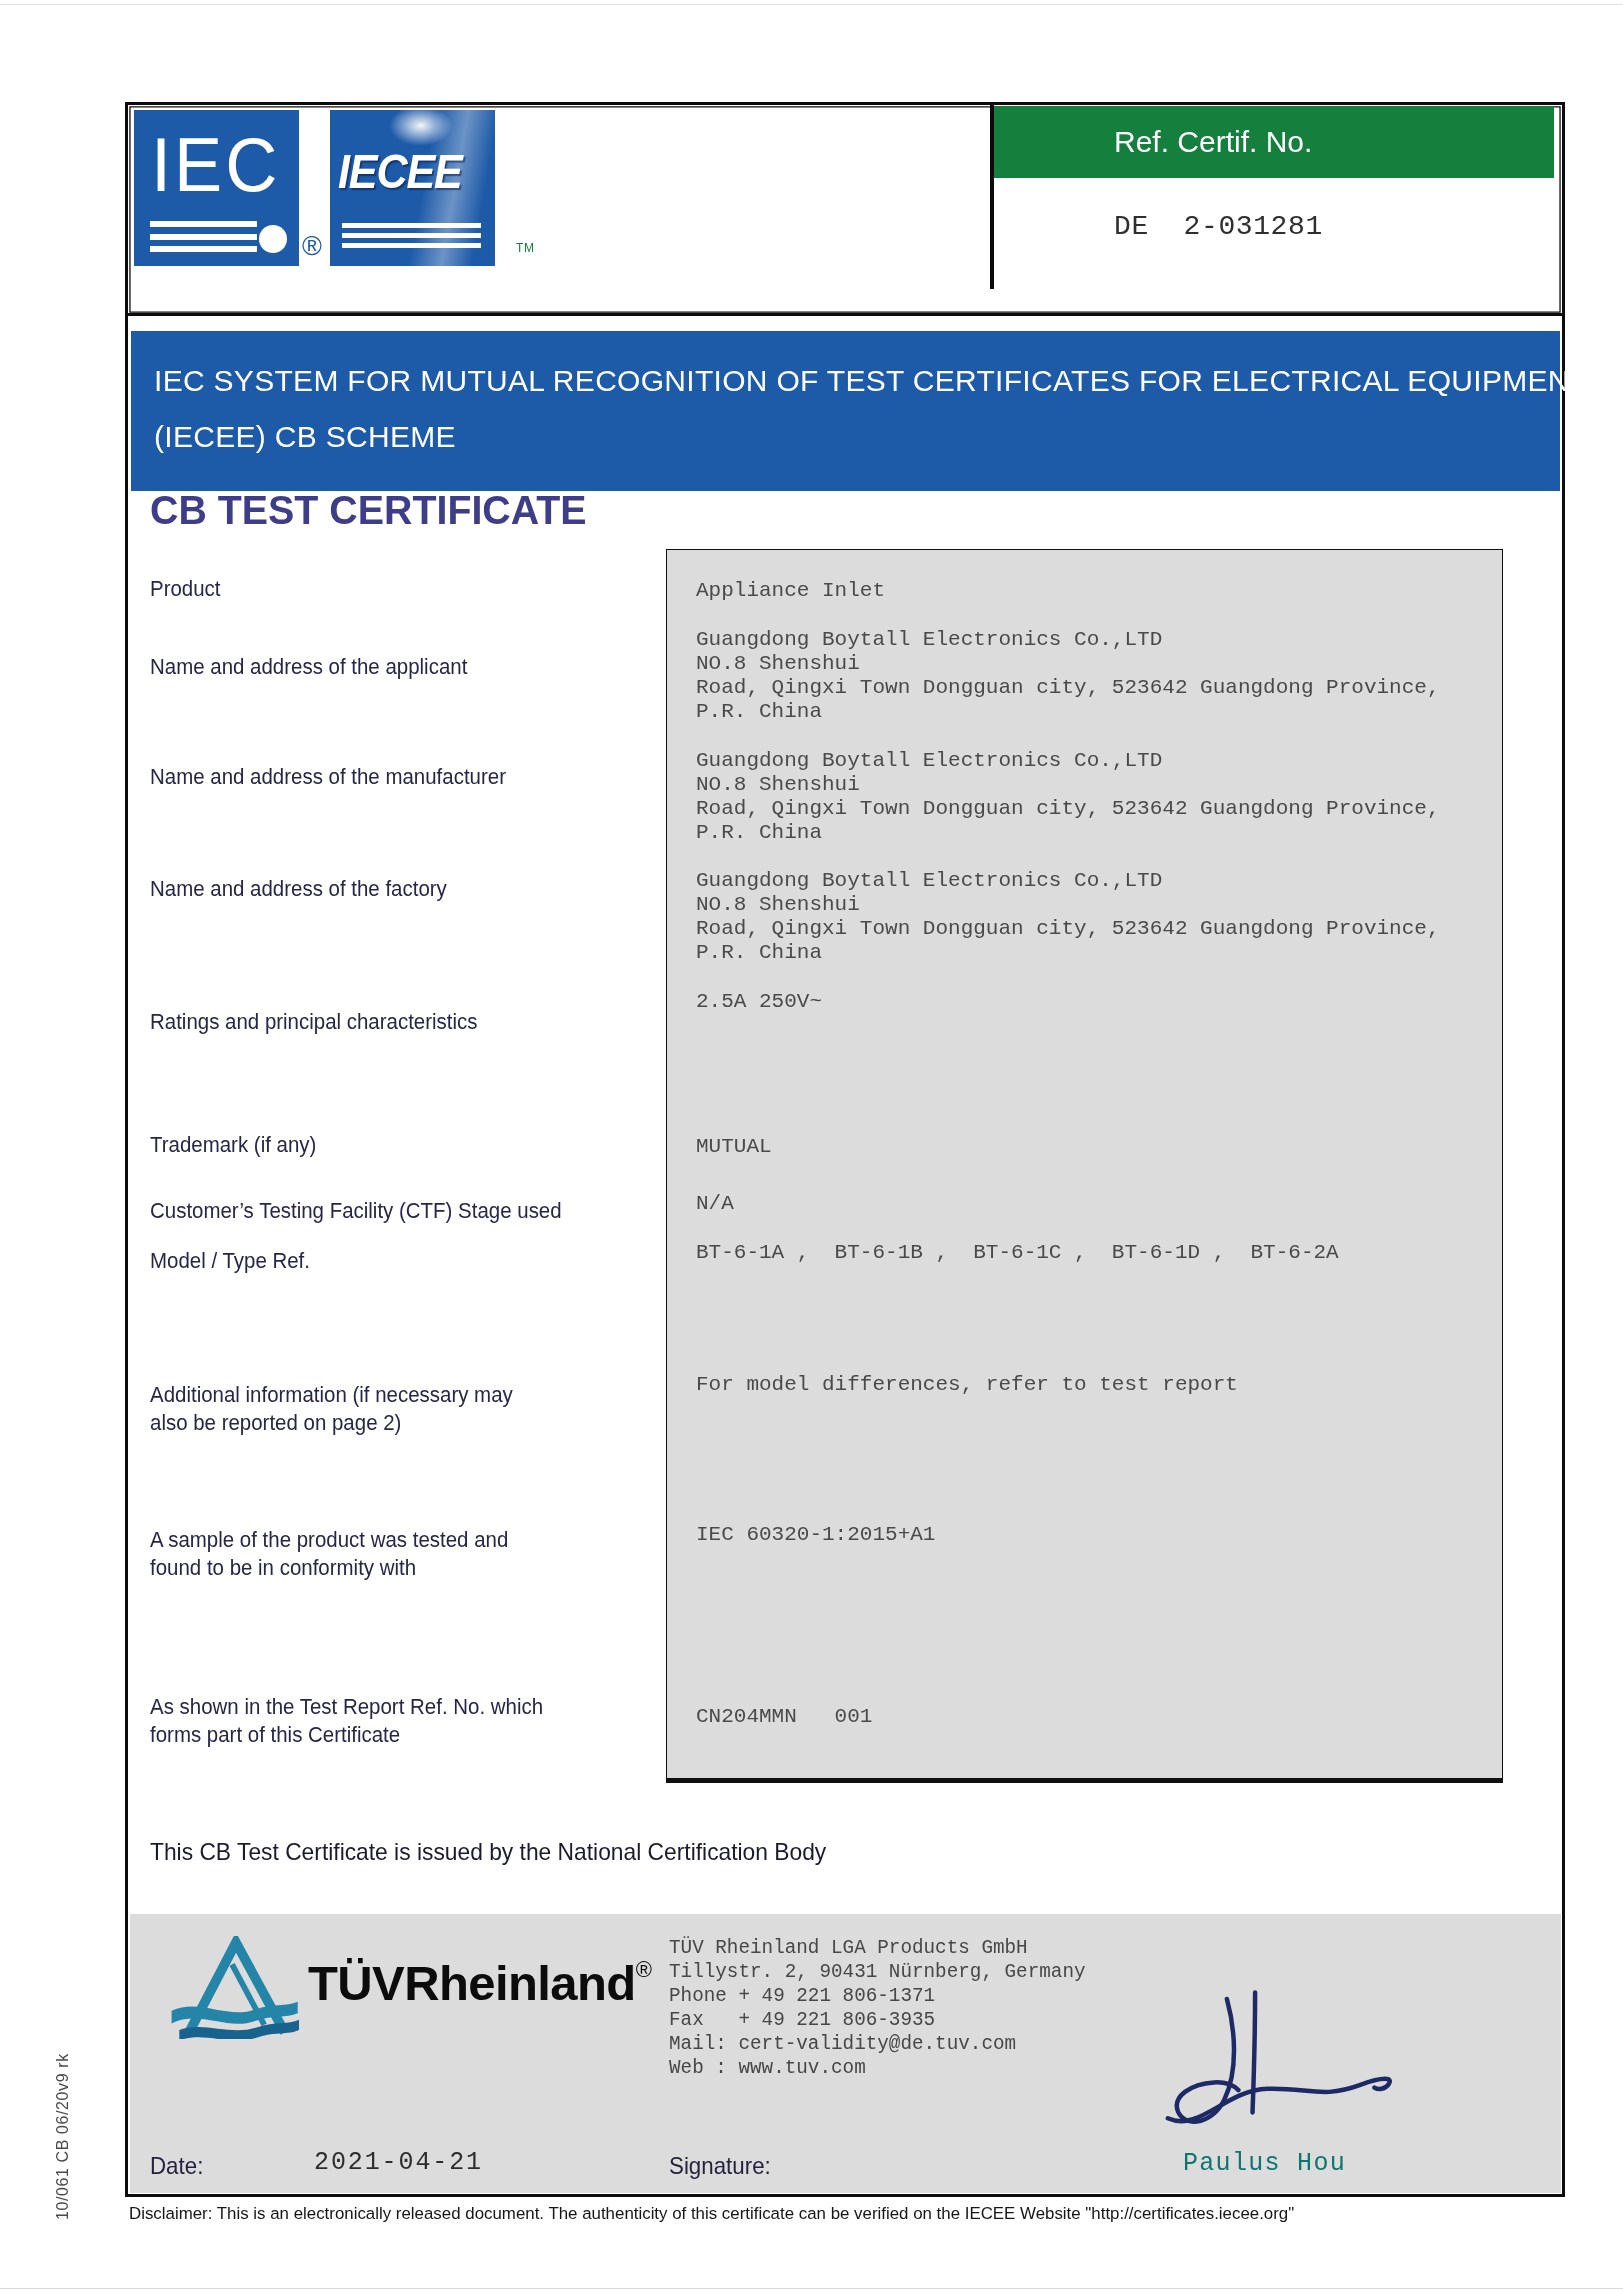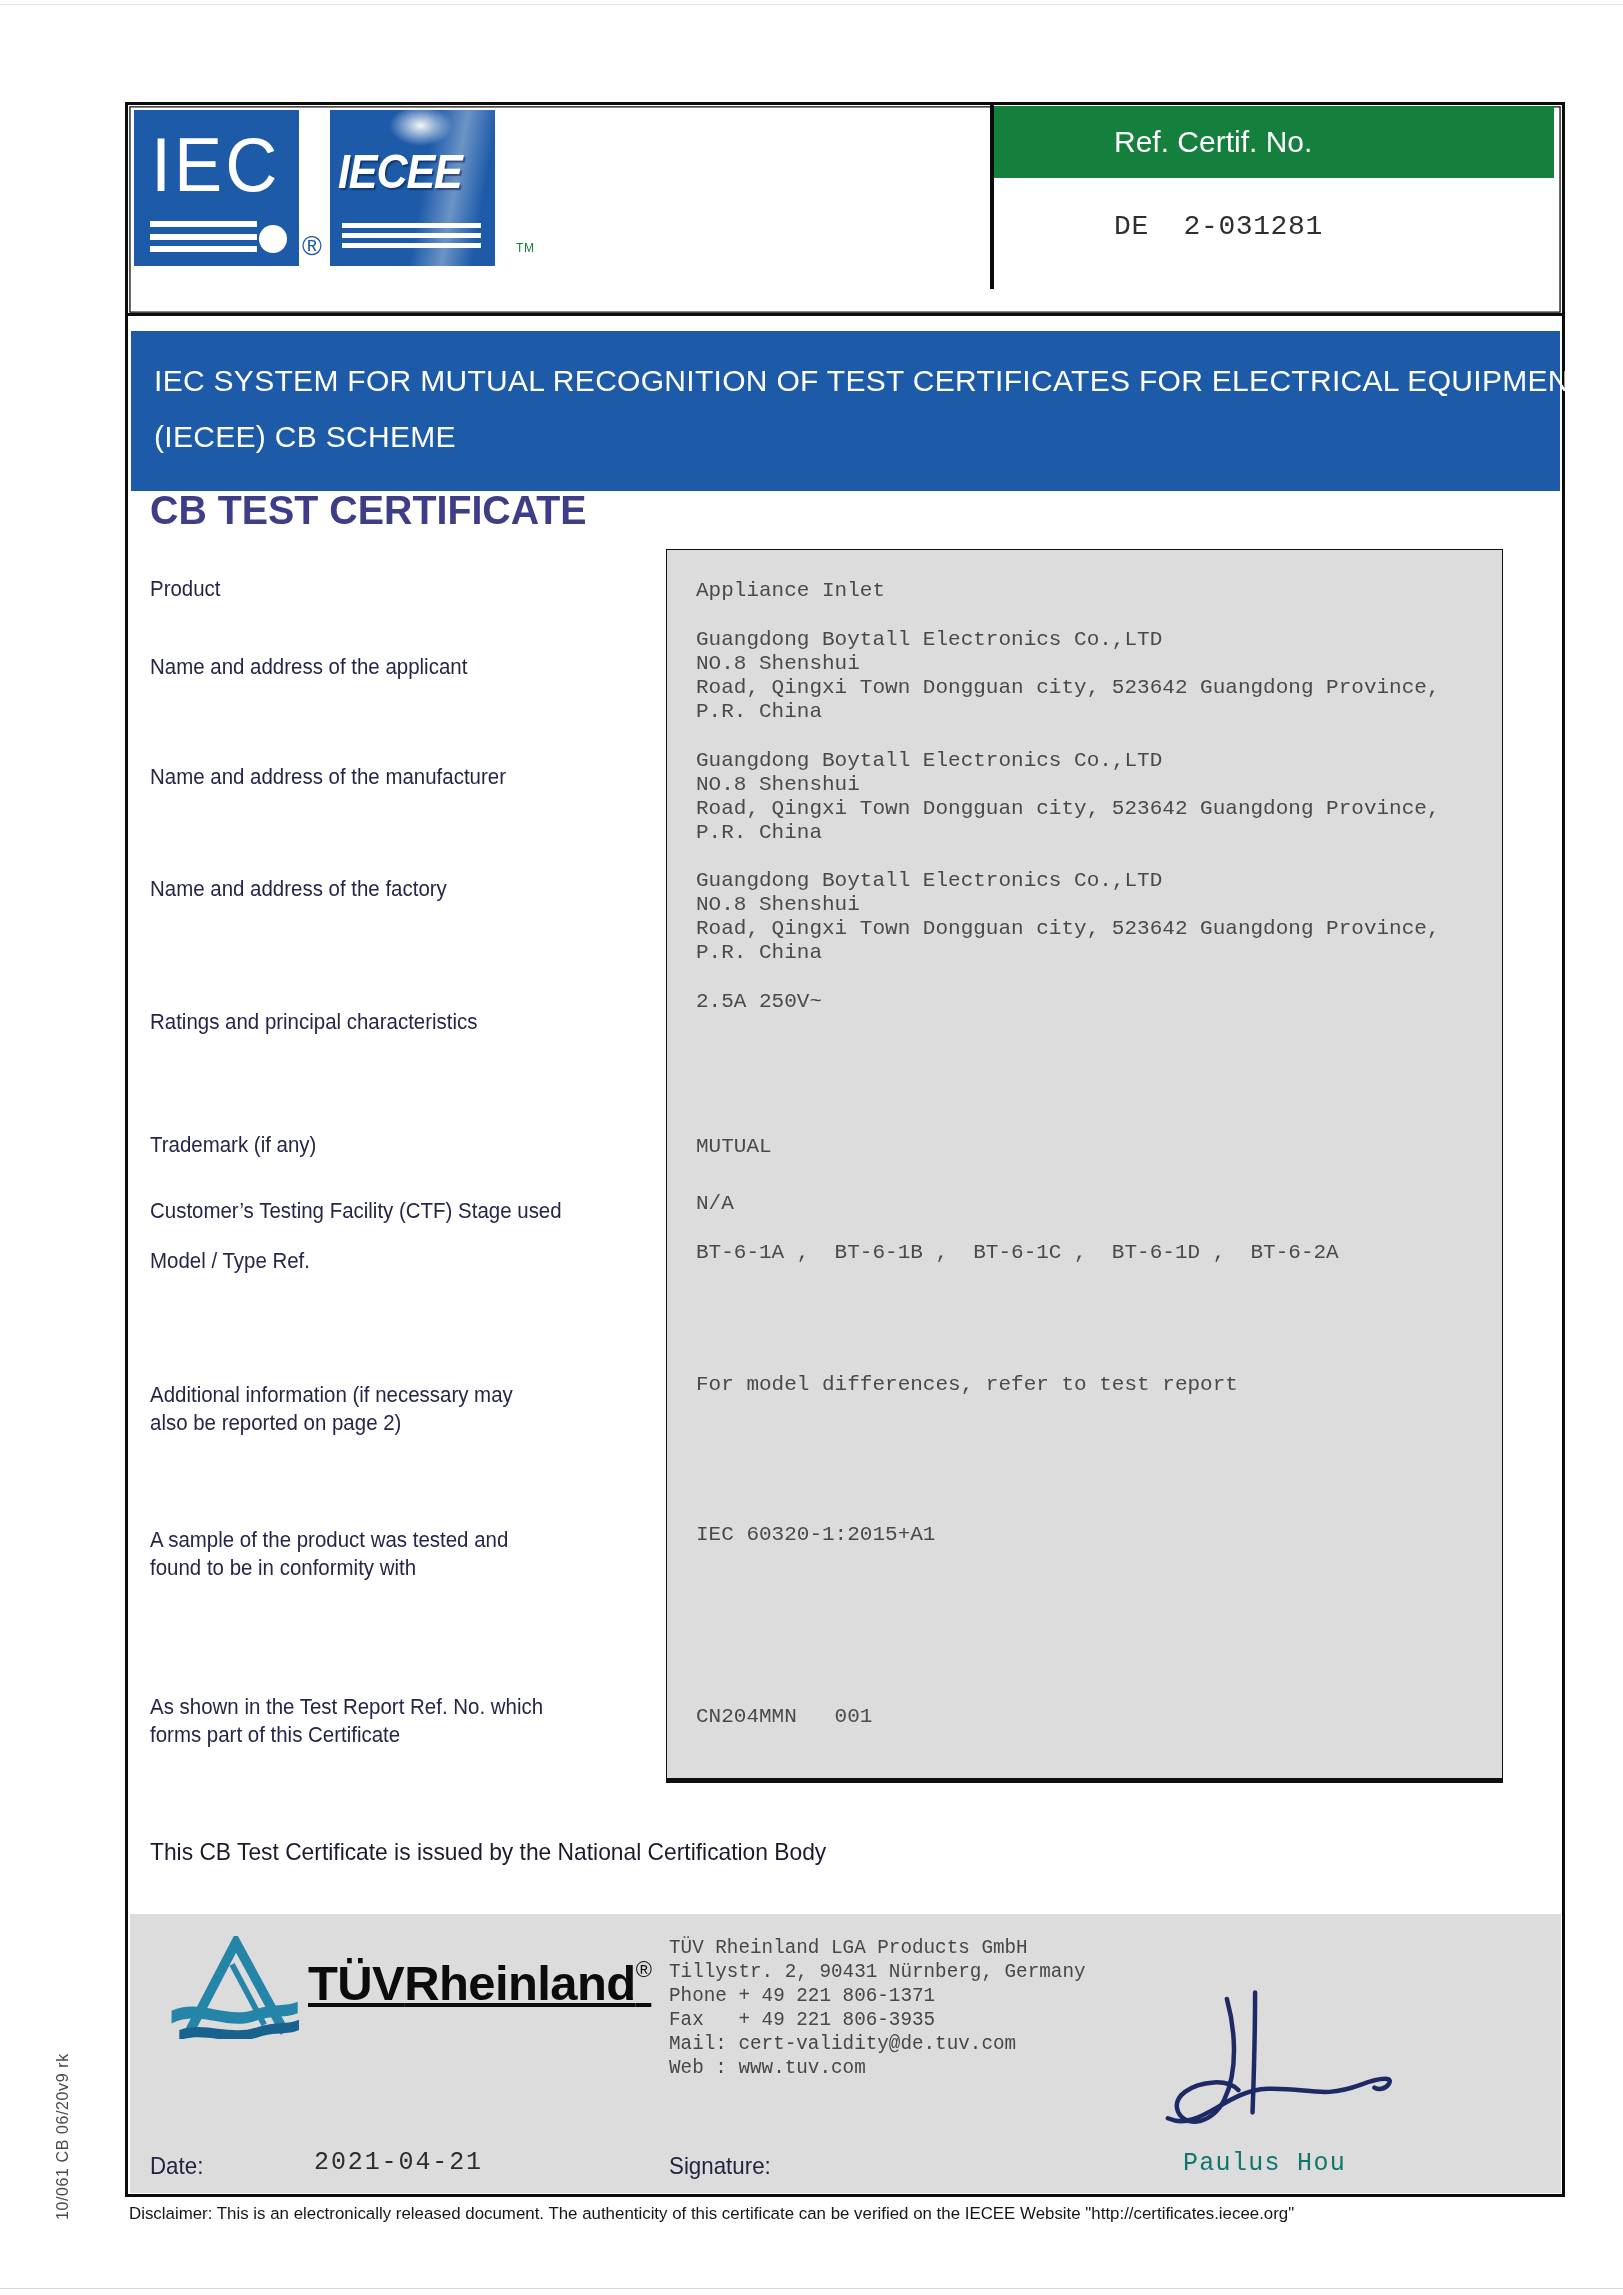--- a/index.html
+++ b/index.html
@@ -53,21 +53,21 @@
   .vt0{top:579px}.vt1{top:628px}.vt2{top:749px}.vt3{top:869px}.vt4{top:990px}
   .vt5{top:1135px}.vt6{top:1192px}.vt7{top:1241px}.vt8{top:1373px}.vt9{top:1523px}.vt10{top:1705px}
 
   .issued{position:absolute;left:150px;top:1838px;font-size:24px;color:#1b1b30;
       transform:scaleX(.95);transform-origin:0 0;white-space:nowrap;}
 
   
   .footer-band{position:absolute;left:130px;top:1914px;width:1431px;height:279px;background:#dcdcdc;}
   .tuv-logo-svg{position:absolute;left:160px;top:1936px;}
   .tuv-text{position:absolute;left:308px;top:1955px;font-size:49px;font-weight:700;color:#0c0c0c;
-      letter-spacing:-0.6px;white-space:nowrap;text-decoration:underline;}
+      letter-spacing:-0.6px;white-space:nowrap;}
   .tuv-text .reg{font-size:22px;vertical-align:23px;font-weight:400;}
   .contact{position:absolute;left:669px;top:1936px;font-family:"Liberation Mono","DejaVu Sans Mono",monospace;
       font-size:19.3px;line-height:24px;color:#474747;white-space:pre;}
   .sig-svg{position:absolute;left:1129px;top:1981px;}
   .date-lbl{position:absolute;left:150px;top:2152px;font-size:24px;color:#23233f;
       transform:scaleX(.93);transform-origin:0 0;}
   .date-val{position:absolute;left:314px;top:2148px;font-size:25px;color:#2d2d2d;letter-spacing:1.9px;
       font-family:"Liberation Mono","DejaVu Sans Mono",monospace;}
   .sig-lbl{position:absolute;left:669px;top:2152px;font-size:24px;color:#23233f;
       transform:scaleX(.93);transform-origin:0 0;}

